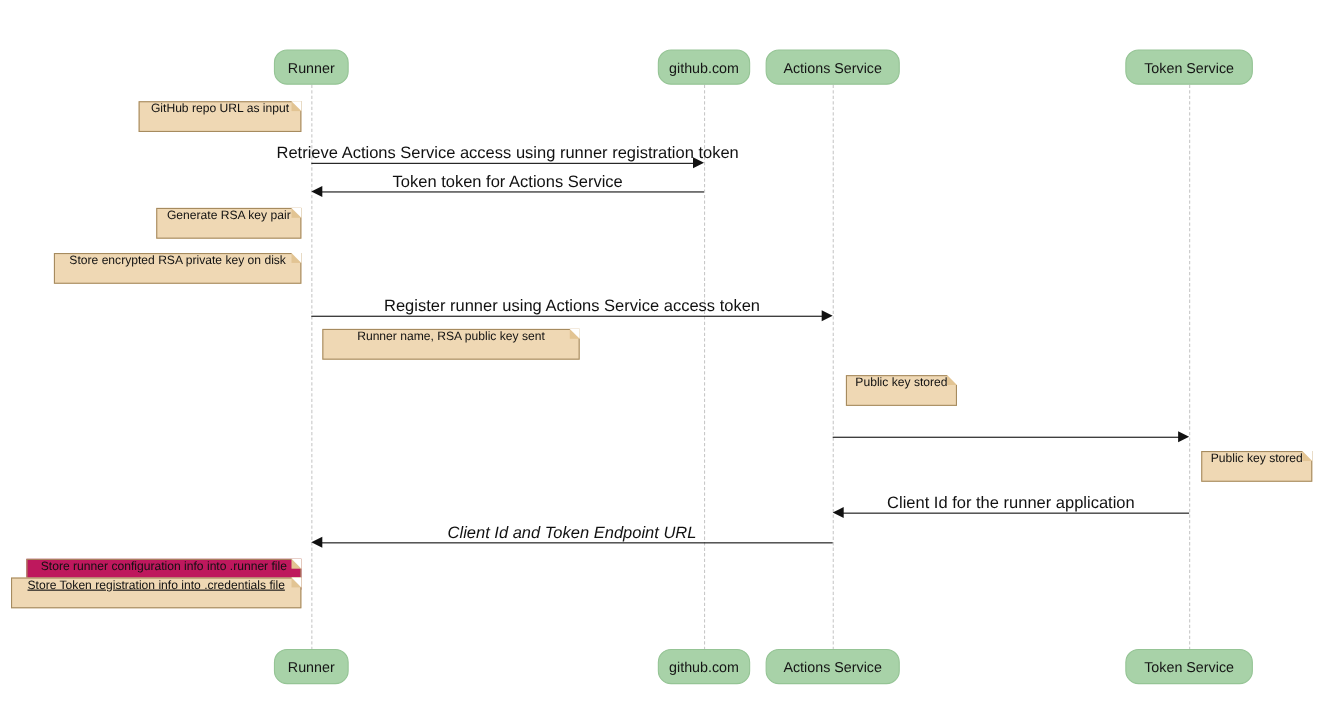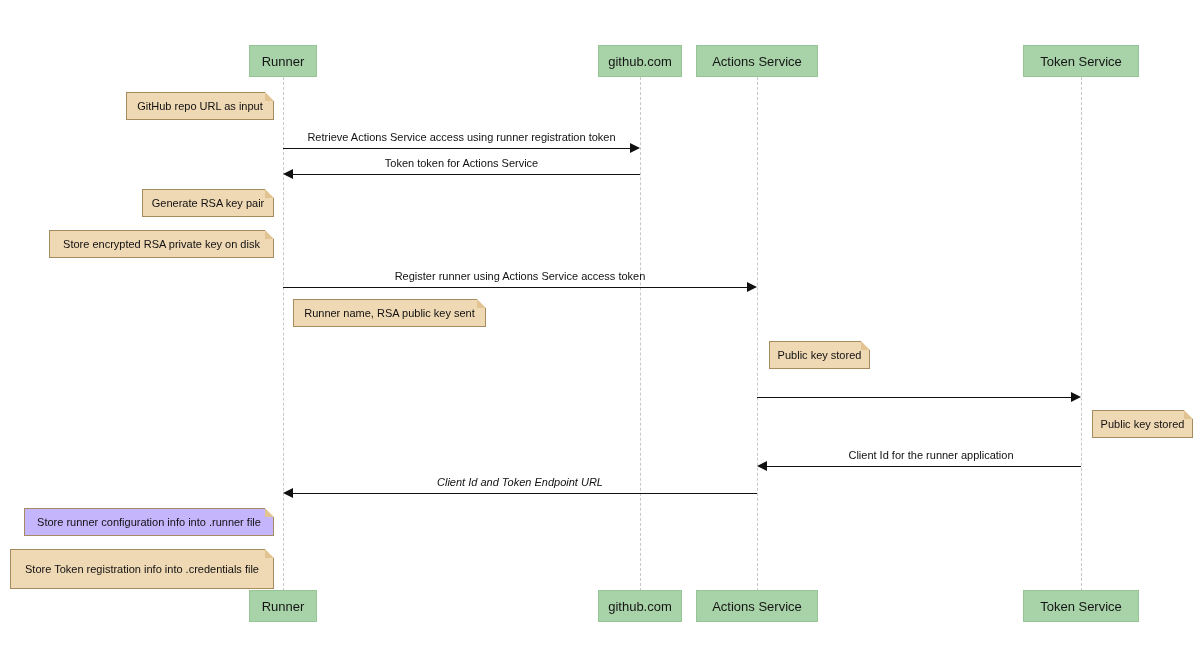--- a/index.html
+++ b/index.html
@@ -17,41 +17,40 @@
     left: 0;
     width: 100%;
     text-align: center;
     font-size: 14px;
     font-weight: bold;
     color: #111;
   }
   .participant {
     position: absolute;
     height: 32px;
-    border-radius: 0;
+    border-radius: 12px;
     display: flex;
     align-items: center;
     justify-content: center;
     font-size: 13px;
     color: #151515;
     box-sizing: border-box;
     z-index: 5;
     white-space: nowrap;
   }
   .lifeline {
     position: absolute;
     width: 0;
     z-index: 1;
   }
   .note {
     position: absolute;
     height: 28px;
     box-sizing: border-box;
     display: flex;
-    align-items: center;
     justify-content: center;
     font-size: 11px;
     color: #111;
     white-space: nowrap;
     z-index: 4;
   }
   .note-fold {
     position: absolute;
     top: -1px;
     right: -1px;
@@ -61,21 +60,21 @@
     border-width: 0 9px 9px 0;
   }
   .msg-line {
     position: absolute;
     height: 0;
     border-top: 1px solid #111;
     z-index: 3;
   }
   .msg-label {
     position: absolute;
-    font-size: 11px;
+    font-size: 15px;
     color: #111;
     white-space: nowrap;
     transform: translateX(-50%);
     z-index: 3;
   }
   .arrowhead {
     position: absolute;
     width: 0;
     height: 0;
     border-top: 5px solid transparent;
@@ -121,49 +120,49 @@
     <div class="msg-line" style="left: 292px; width: 348px; top: 174px; border-top-color: rgb(17, 17, 17);"></div>
     <div class="arrowhead" style="left: 283px; border-right: 10px solid rgb(17, 17, 17); top: 169px;"></div>
     <div class="msg-label" style="left: 461.5px; top: 157px;">Token token for Actions Service</div>
     <div class="msg-line" style="left: 283px; width: 465px; top: 287px; border-top-color: rgb(17, 17, 17);"></div>
     <div class="arrowhead" style="left: 747px; border-left: 10px solid rgb(17, 17, 17); top: 282px;"></div>
     <div class="msg-label" style="left: 520px; top: 270px;">Register runner using Actions Service access token</div>
     <div class="msg-line" style="left: 757px; width: 315px; top: 397px; border-top-color: rgb(17, 17, 17);"></div>
     <div class="arrowhead" style="left: 1071px; border-left: 10px solid rgb(17, 17, 17); top: 392px;"></div>
     <div class="msg-line" style="left: 766px; width: 315px; top: 466px; border-top-color: rgb(17, 17, 17);"></div>
     <div class="arrowhead" style="left: 757px; border-right: 10px solid rgb(17, 17, 17); top: 461px;"></div>
-    <div class="msg-label" style="left: 919px; top: 449px; margin-left: 12px;">Client Id for the runner application</div>
+    <div class="msg-label" style="left: 919px; top: 449px;">Client Id for the runner application</div>
     <div class="msg-line" style="left: 292px; width: 465px; top: 493px; border-top-color: rgb(17, 17, 17);"></div>
     <div class="arrowhead" style="left: 283px; border-right: 10px solid rgb(17, 17, 17); top: 488px;"></div>
     <div class="msg-label" style="left: 520px; top: 476px; font-style: italic;">Client Id and Token Endpoint URL</div>
     <div class="note" style="left: 126px; top: 92px; width: 148px; height: 28px; background: rgb(239, 216, 180); border: 1px solid rgb(166, 139, 95);">
       <div class="note-fold" style="border-color: rgb(255, 255, 255) rgb(255, 255, 255) rgb(226, 196, 147) rgb(226, 196, 147);"></div>
       <div class="note-label">GitHub repo URL as input</div>
     </div>
     <div class="note" style="left: 49px; top: 230px; width: 225px; height: 28px; background: rgb(239, 216, 180); border: 1px solid rgb(166, 139, 95);">
       <div class="note-fold" style="border-color: rgb(255, 255, 255) rgb(255, 255, 255) rgb(226, 196, 147) rgb(226, 196, 147);"></div>
       <div class="note-label">Store encrypted RSA private key on disk</div>
     </div>
     <div class="note" style="left: 142px; top: 189px; width: 132px; height: 28px; background: rgb(239, 216, 180); border: 1px solid rgb(166, 139, 95);">
       <div class="note-fold" style="border-color: rgb(255, 255, 255) rgb(255, 255, 255) rgb(226, 196, 147) rgb(226, 196, 147);"></div>
       <div class="note-label">Generate RSA key pair</div>
     </div>
-    <div class="note" style="left: 293px; top: 299px; width: 193px; height: 28px; background: rgb(239, 216, 180); border: 1px solid rgb(166, 139, 95);">
+    <div class="note" style="left: 293px; top: 299px; width: 234px; height: 28px; background: rgb(239, 216, 180); border: 1px solid rgb(166, 139, 95);">
       <div class="note-fold" style="border-color: rgb(255, 255, 255) rgb(255, 255, 255) rgb(226, 196, 147) rgb(226, 196, 147);"></div>
       <div class="note-label">Runner name, RSA public key sent</div>
     </div>
     <div class="note" style="left: 769px; top: 341px; width: 101px; height: 28px; background: rgb(239, 216, 180); border: 1px solid rgb(166, 139, 95);">
       <div class="note-fold" style="border-color: rgb(255, 255, 255) rgb(255, 255, 255) rgb(226, 196, 147) rgb(226, 196, 147);"></div>
       <div class="note-label">Public key stored</div>
     </div>
     <div class="note" style="left: 1092px; top: 410px; width: 101px; height: 28px; background: rgb(239, 216, 180); border: 1px solid rgb(166, 139, 95);">
       <div class="note-fold" style="border-color: rgb(255, 255, 255) rgb(255, 255, 255) rgb(226, 196, 147) rgb(226, 196, 147);"></div>
       <div class="note-label">Public key stored</div>
     </div>
-    <div class="note" style="left: 24px; top: 508px; width: 250px; height: 28px; background: #c4b5fd; border: 1px solid rgb(166, 139, 95);">
+    <div class="note" style="left: 24px; top: 508px; width: 250px; height: 28px; background: #be185d; border: 1px solid rgb(166, 139, 95);">
       <div class="note-fold" style="border-color: rgb(255, 255, 255) rgb(255, 255, 255) rgb(226, 196, 147) rgb(226, 196, 147);"></div>
       <div class="note-label">Store runner configuration info into .runner file</div>
     </div>
-    <div class="note" style="left: 10px; top: 549px; width: 264px; height: 40px; background: rgb(239, 216, 180); border: 1px solid rgb(166, 139, 95);">
+    <div class="note" style="left: 10px; top: 525px; width: 264px; height: 28px; background: rgb(239, 216, 180); border: 1px solid rgb(166, 139, 95); text-decoration: underline;">
       <div class="note-fold" style="border-color: rgb(255, 255, 255) rgb(255, 255, 255) rgb(226, 196, 147) rgb(226, 196, 147);"></div>
       <div class="note-label">Store Token registration info into .credentials file</div>
     </div>
   </div>
 
 </body></html>

